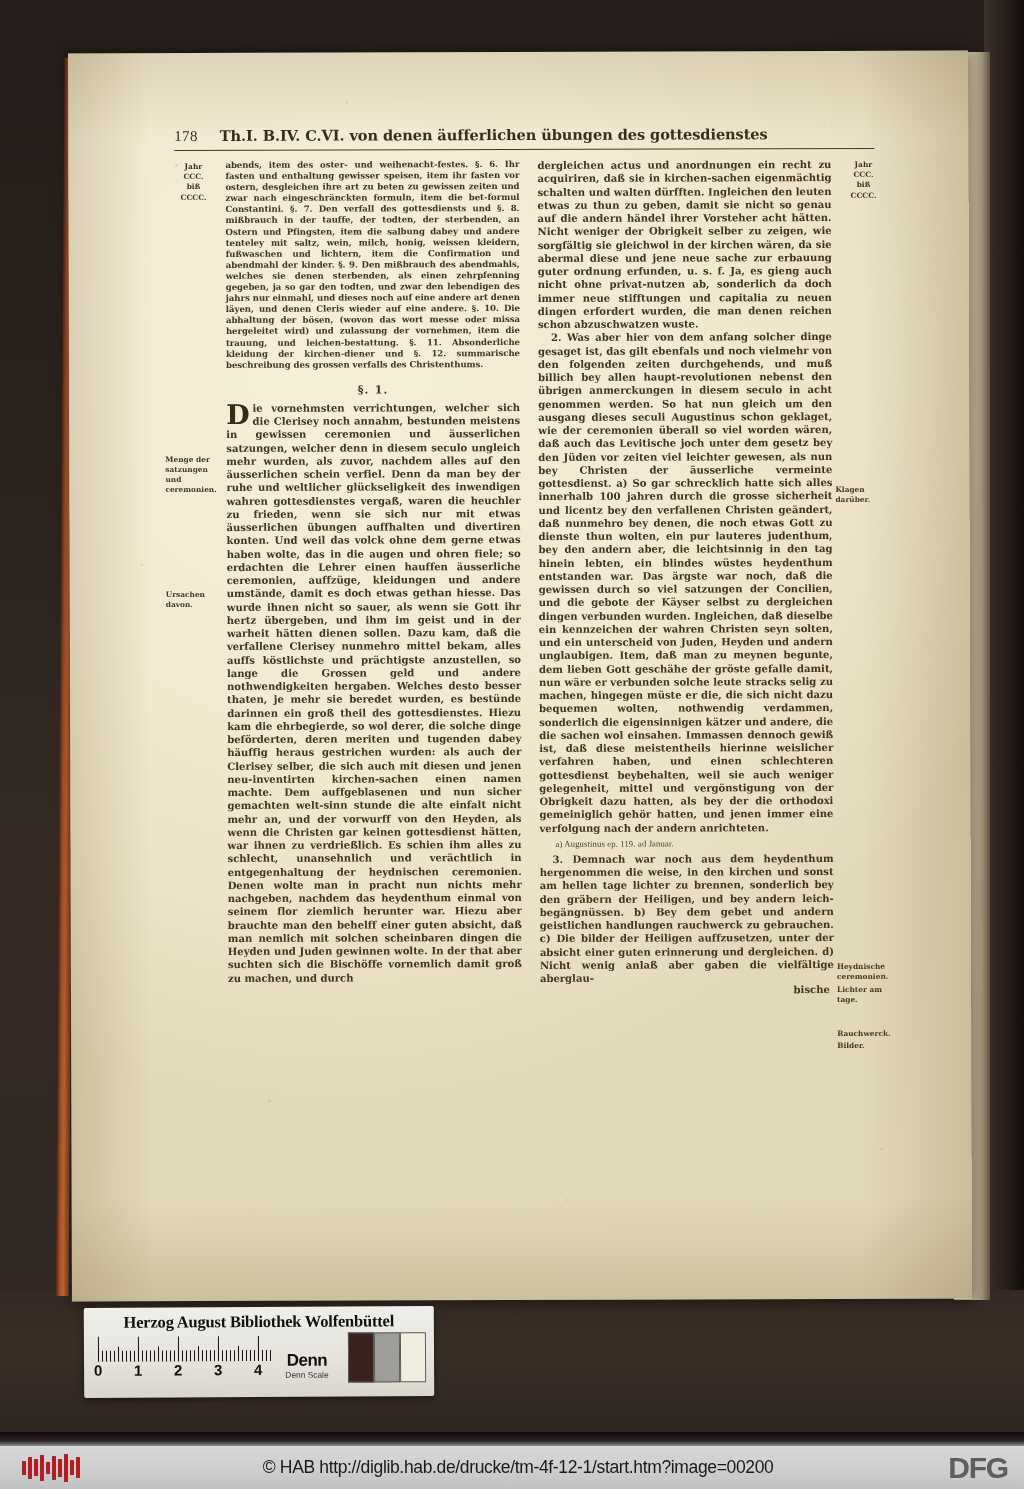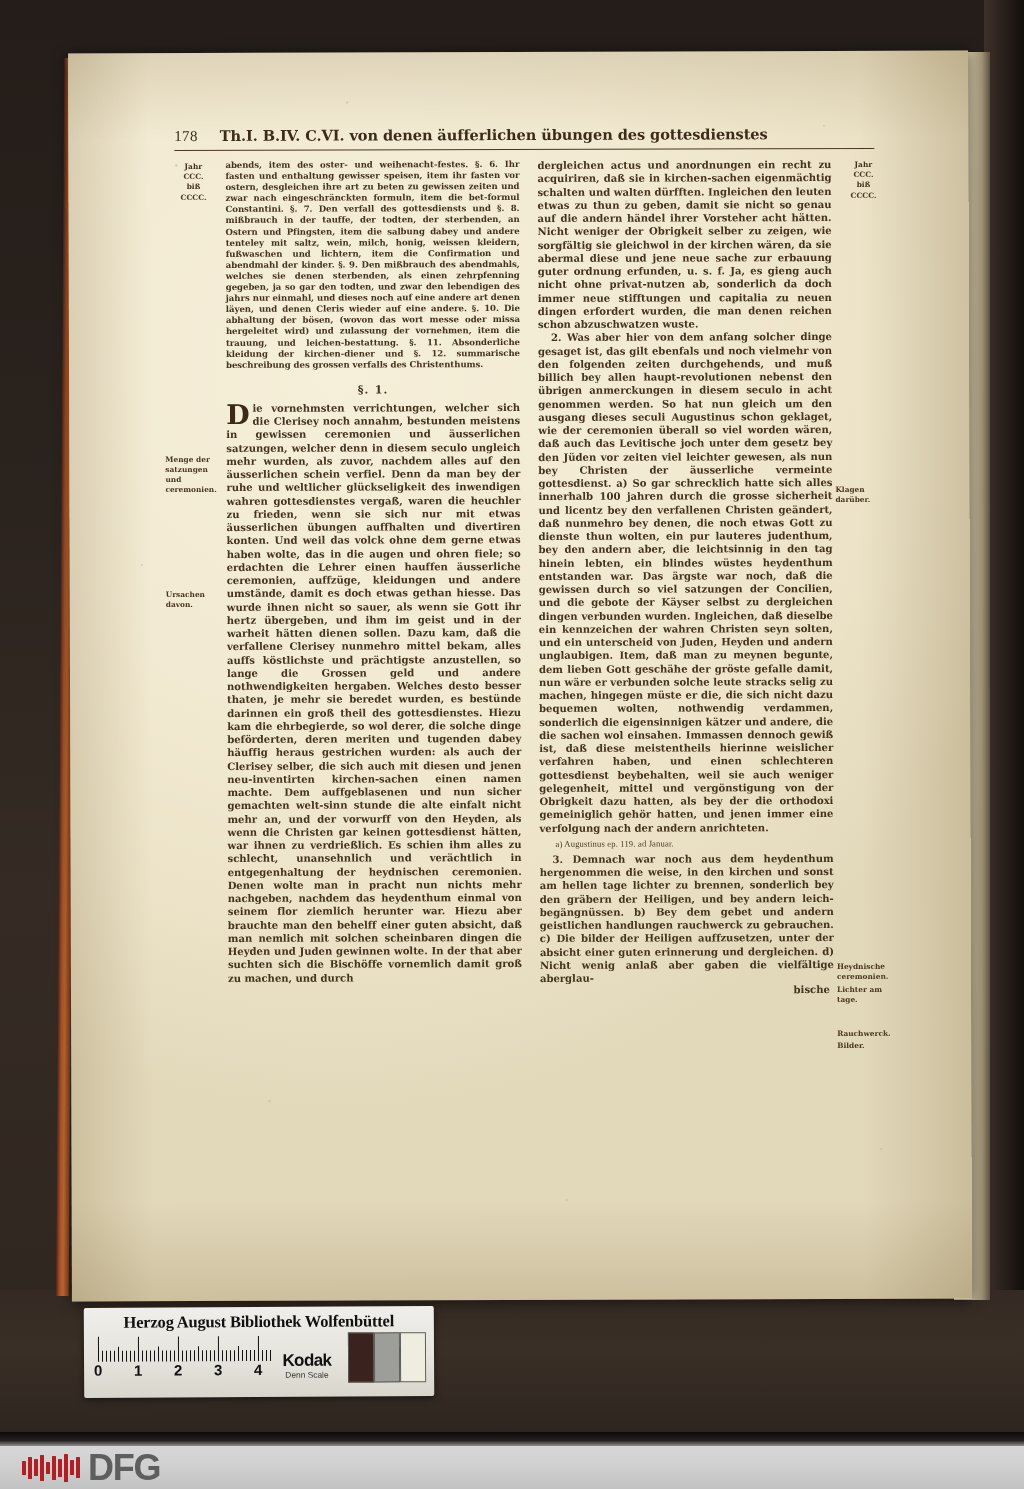--- a/index.html
+++ b/index.html
@@ -246,21 +246,21 @@
   }
   .hab-bar { width: 3.4px; background: #b11f24; border-radius: .5px; }
   #footer-url {
     flex: 1; text-align: center;
     font-family: "Liberation Sans", sans-serif;
     font-size: 17.5px; color: #1a1a1a; letter-spacing: -0.35px;
   }
   #dfg-logo {
     margin-right: 16px;
     font-family: "Liberation Sans", sans-serif;
-    font-weight: 700; font-size: 36px; color: #5e5e5e;
+    font-weight: 700; font-size: 30px; color: #5e5e5e;
     letter-spacing: -1.2px;
   }
   #footer-top-shadow {
     position: absolute; left:0; top: 1432px; width: 1024px; height: 14px;
     background: linear-gradient(180deg,#0c0a08 0%, #262020 60%, #8d8d8d 100%);
   }
 </style>
 </head>
 <body>
 
@@ -387,21 +387,21 @@
         </div>
       <div id="ruler-labels">
           <div class="ruler-label" style="left: 6px;">0</div>
           <div class="ruler-label" style="left: 46px;">1</div>
           <div class="ruler-label" style="left: 86px;">2</div>
           <div class="ruler-label" style="left: 126px;">3</div>
           <div class="ruler-label" style="left: 166px;">4</div>
         </div>
     </div>
     <div id="kodak-block">
-      <div id="kodak-word">Kodak</div>
+      <div id="kodak-word">Denn</div>
       <div id="kodak-sub">Denn Scale</div>
     </div>
     <div id="patch-row">
         <div class="gray-patch" style="background: rgb(58, 35, 30);"></div>
         <div class="gray-patch" style="background: rgb(157, 157, 153);"></div>
         <div class="gray-patch" style="background: rgb(239, 236, 224);"></div>
       </div>
   </div>
 </div>
 
@@ -413,14 +413,15 @@
       <div class="hab-bar" style="height: 22px;"></div>
       <div class="hab-bar" style="height: 17px;"></div>
       <div class="hab-bar" style="height: 26px;"></div>
       <div class="hab-bar" style="height: 12px;"></div>
       <div class="hab-bar" style="height: 24px;"></div>
       <div class="hab-bar" style="height: 18px;"></div>
       <div class="hab-bar" style="height: 28px;"></div>
       <div class="hab-bar" style="height: 15px;"></div>
       <div class="hab-bar" style="height: 21px;"></div>
     </div>
+  <div id="footer-url">© HAB http://diglib.hab.de/drucke/tm-4f-12-1/start.htm?image=00200</div>
   <div id="dfg-logo">DFG</div>
 </div>
 
 </body></html>

